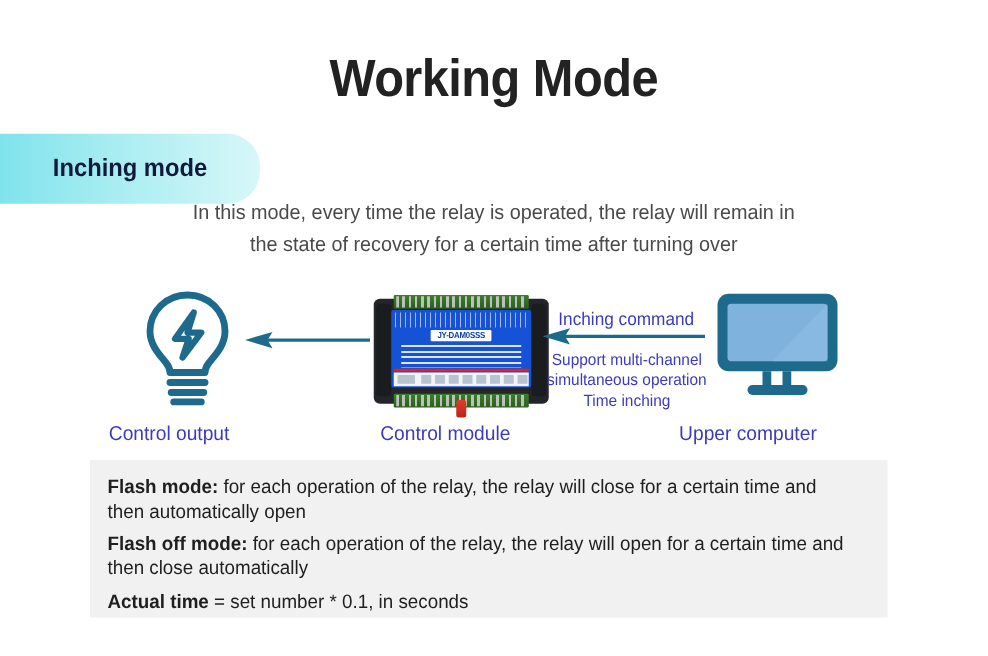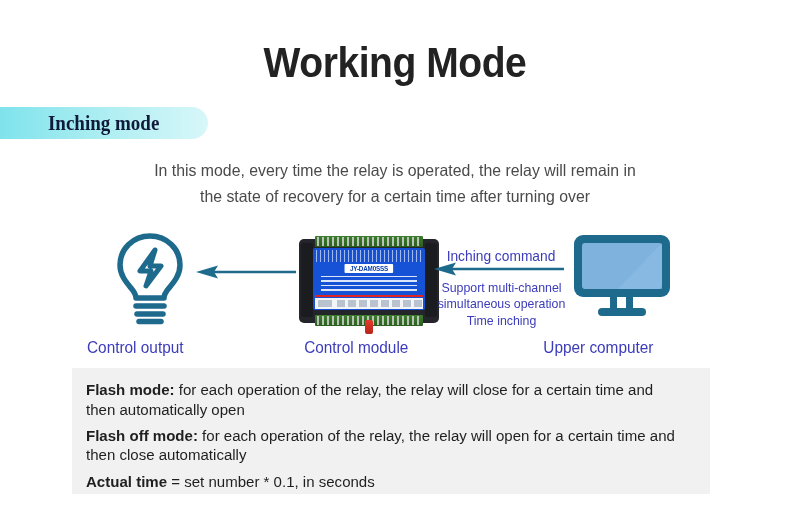--- a/index.html
+++ b/index.html
@@ -30,27 +30,26 @@
     line-height: 1;
     transform: scaleX(0.93);
   }
 
   
   #mode-badge {
     position: absolute;
     left: 0;
     top: 107px;
     width: 208px;
-    height: 32px;
+    height: 56px;
     border-radius: 0 26px 26px 0;
     background: linear-gradient(90deg, #7fe3ec 0%, #a9edf1 45%, #d8f7f9 100%);
     display: flex;
     align-items: center;
     justify-content: center;
-    font-family: Liberation Serif, serif;
   }
   #mode-badge .badge-text {
     font-size: 20px;
     font-weight: bold;
     color: #101a3a;
     transform: scaleX(0.95);
   }
 
   
   #description {

